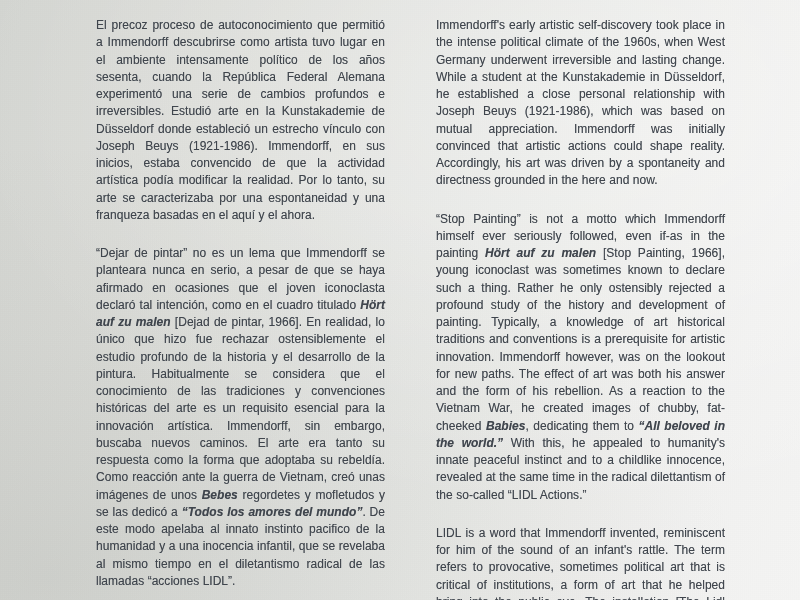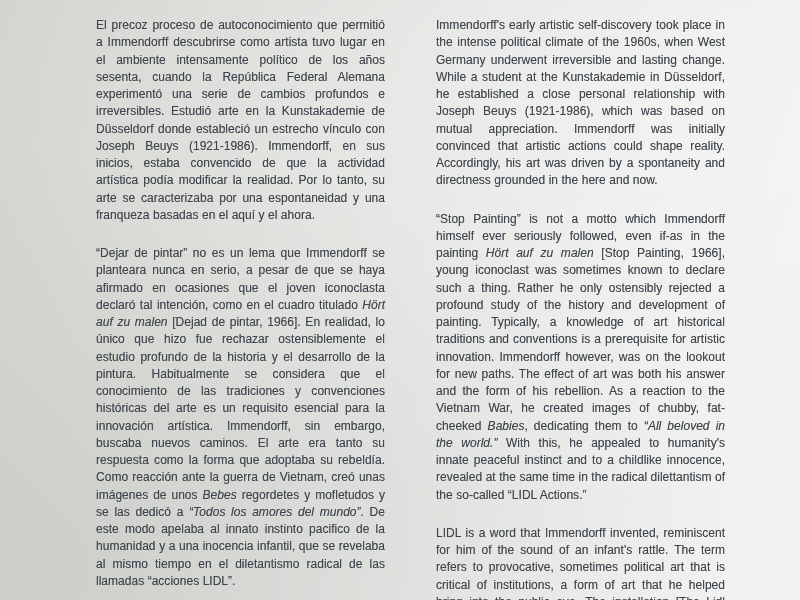--- a/index.html
+++ b/index.html
@@ -98,20 +98,21 @@
     -webkit-font-smoothing: antialiased;
     
     text-shadow: 0 0 0.65px rgba(63,69,77,0.45);
   }
   .paragraph:last-child {
     margin-bottom: 0;
   }
   .paragraph i,
   .paragraph em {
     font-style: italic;
+    font-weight: bold;
   }
 </style>
 </head>
 <body>
 
 <div id="wall-panel">
 
   <div id="wall-sheen"></div>
 
   <div id="columns">

